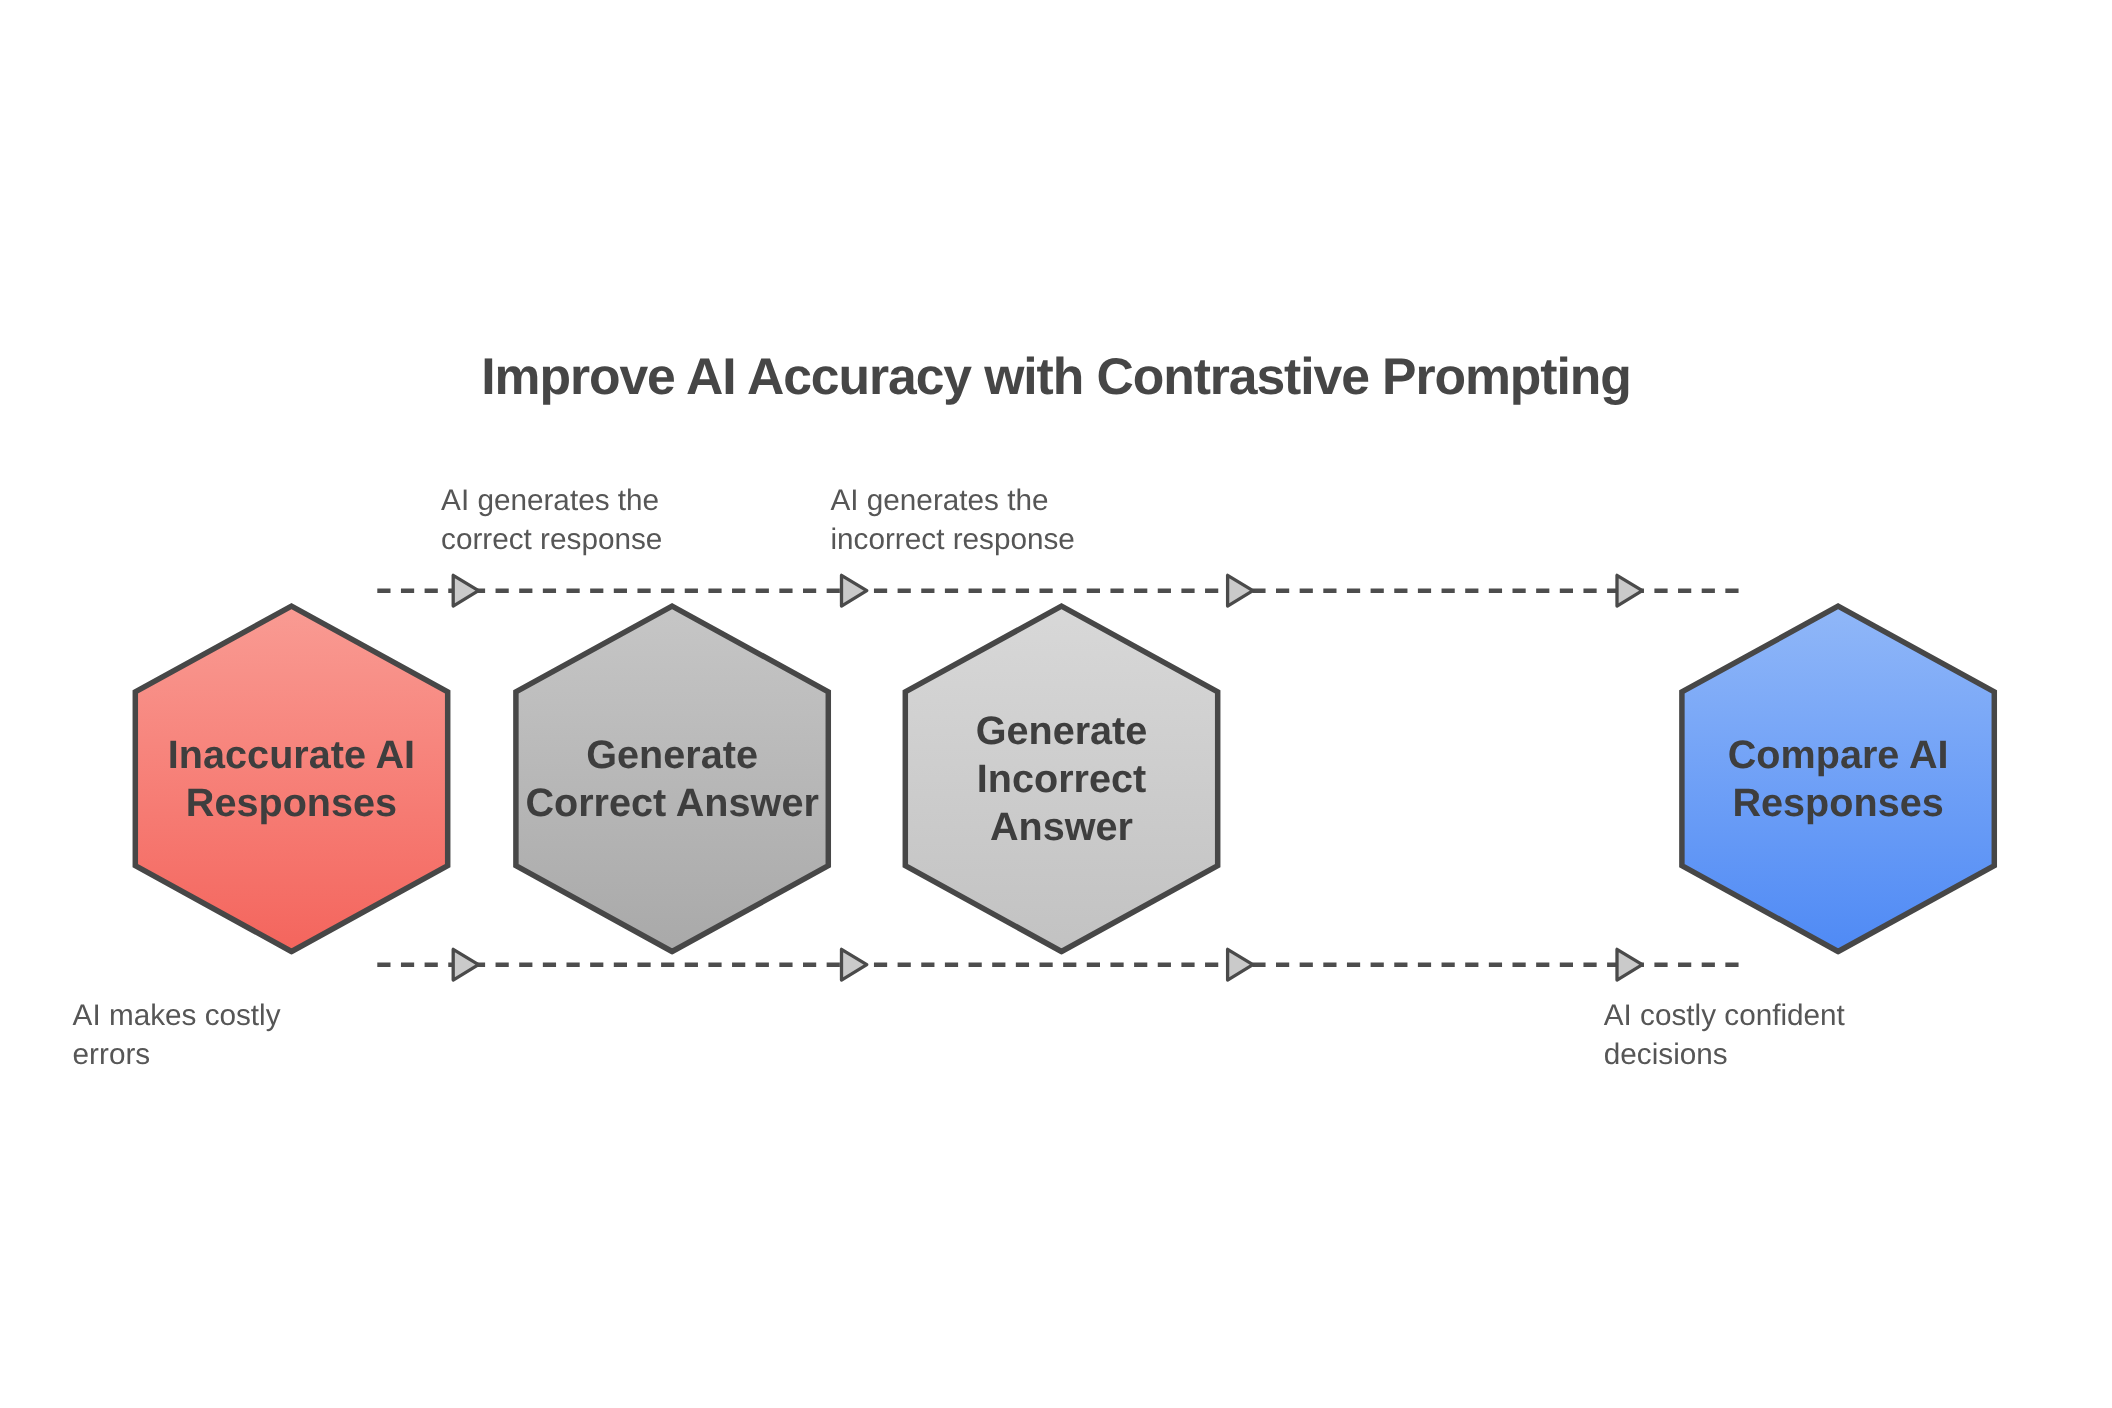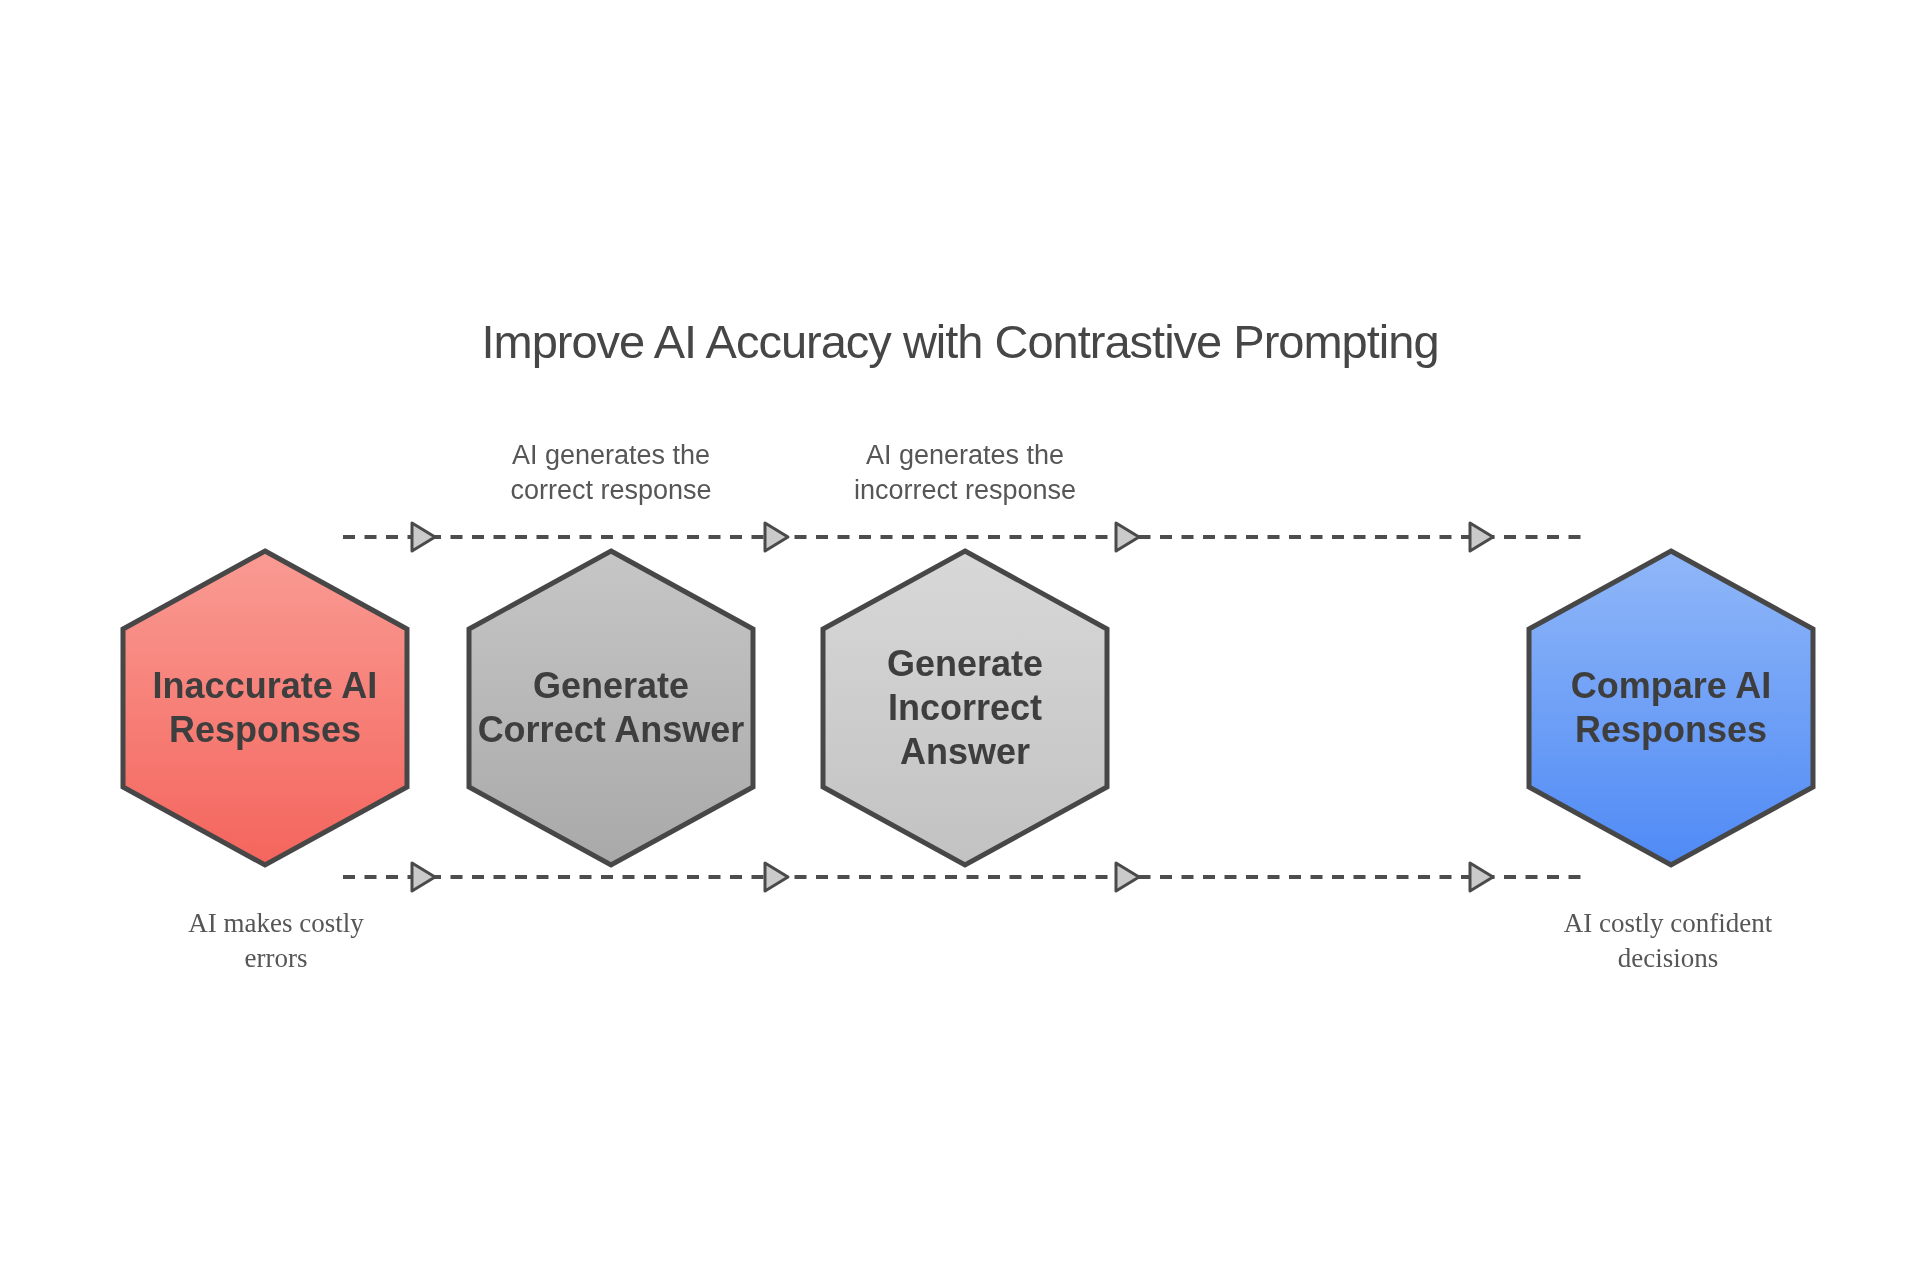--- a/index.html
+++ b/index.html
@@ -13,21 +13,21 @@
   }
   .title {
     position: absolute;
     top: 314px;
     left: 0;
     width: 100%;
     margin: 0;
     text-align: center;
     font-size: 47px;
     line-height: 56px;
-    font-weight: normal;
+    font-weight: bold;
     letter-spacing: -1px;
     color: #464646;
   }
   .connectors {
     position: absolute;
     top: 0;
     left: 0;
     width: 1920px;
     height: 1280px;
   }
@@ -62,28 +62,28 @@
     text-align: center;
     font-size: 36px;
     font-weight: bold;
     line-height: 44px;
     color: #3e3e3e;
     white-space: pre-line;
   }
   .anno {
     position: absolute;
     width: 420px;
-    text-align: center;
+    text-align: left;
     font-size: 27px;
     line-height: 35px;
     color: #565656;
     white-space: pre-line;
   }
   .anno-top { top: 438px; }
-  .anno-bottom { top: 906px; font-family: Liberation Serif, serif; }
+  .anno-bottom { top: 906px; }
 </style>
 </head>
 <body>
 
 <div class="stage">
 
   <h1 class="title">Improve AI Accuracy with Contrastive Prompting</h1>
 
   <svg class="connectors" viewBox="0 0 1920 1280" xmlns="http://www.w3.org/2000/svg">
 

